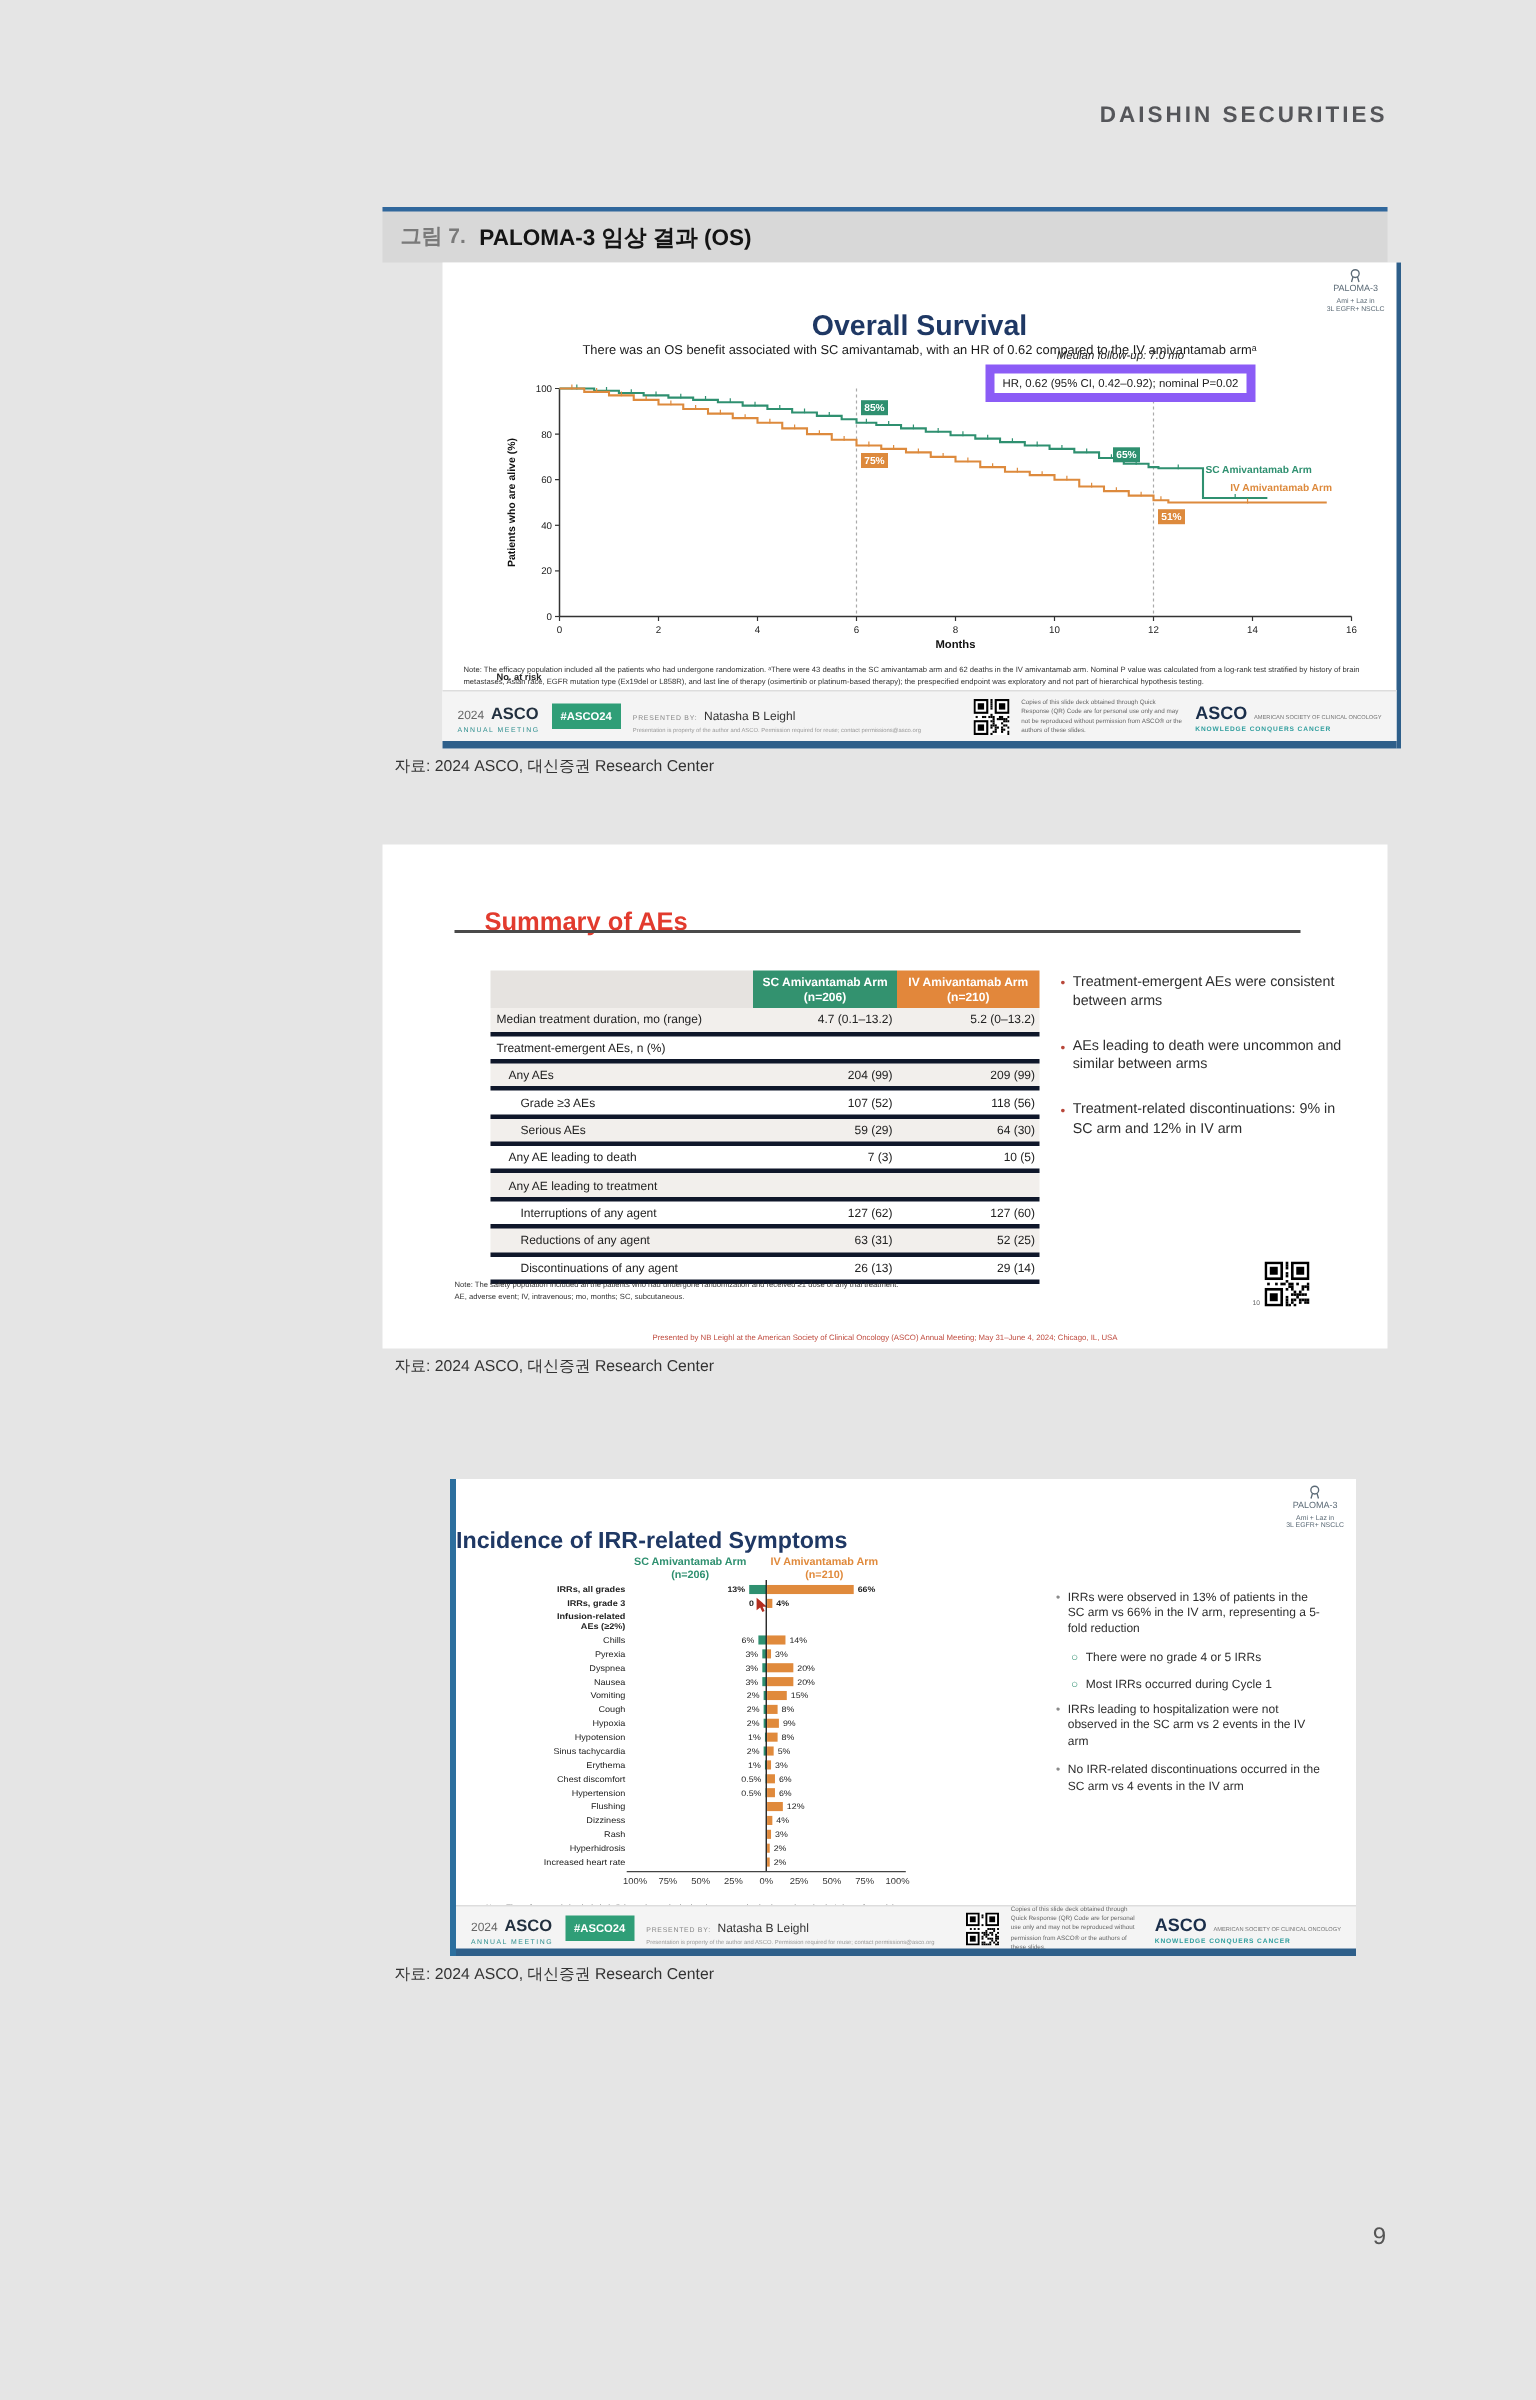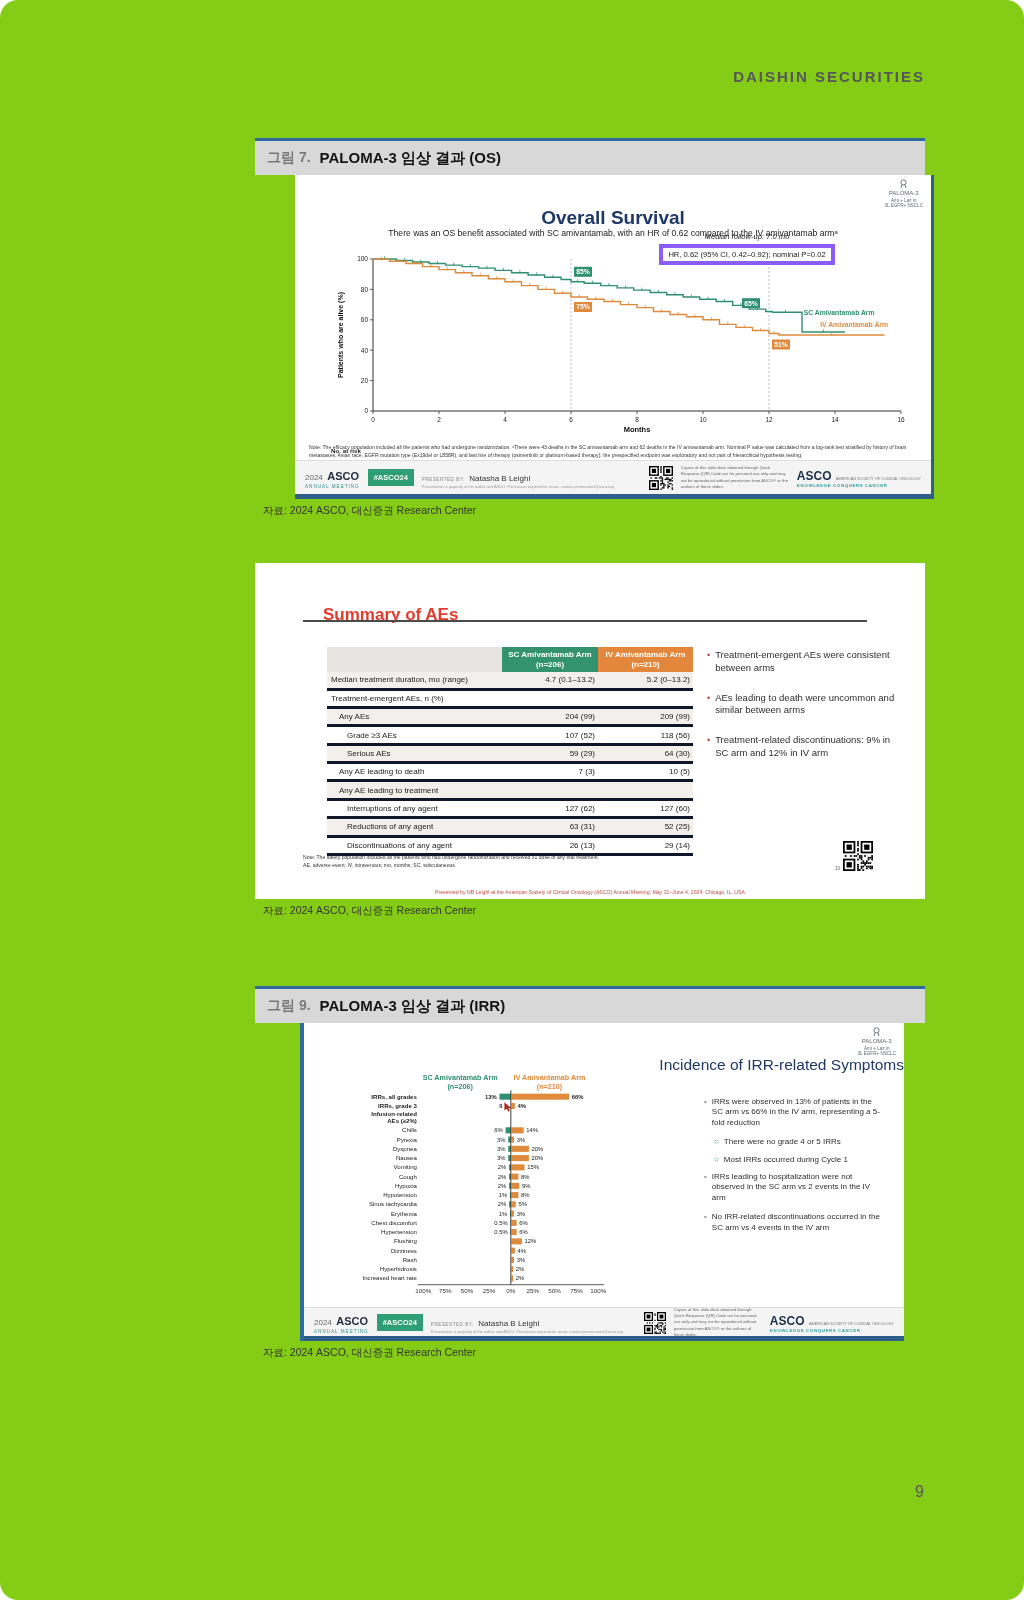--- a/index.html
+++ b/index.html
@@ -1,17 +1,17 @@
 <!DOCTYPE html>
 <html><head>
 <meta charset="utf-8">
 <style>
   html,body{margin:0;padding:0;background:#fff;}
-  .page{position:relative;width:1024px;height:1600px;background:#84cc16;overflow:hidden;
-        font-family:"Liberation Sans",sans-serif;color:#222;border-radius:18px;}
+  .page{position:relative;width:1024px;height:1600px;background:#e5e5e5;overflow:hidden;
+        font-family:"Liberation Sans",sans-serif;color:#222;}
   .brand{position:absolute;top:68px;right:99px;font-size:15px;letter-spacing:2px;
          color:#55565a;font-weight:bold;}
   .pagenum{position:absolute;top:1483px;right:100px;font-size:16px;color:#555;}
 
   .figure{position:absolute;left:255px;width:670px;}
   #fig7{top:138px;} #fig8{top:563px;} #fig9{top:986px;}
   .fig-bar{height:37px;background:#d8d8d8;border-top:3px solid #30679c;display:flex;
            align-items:center;padding:0 12px;gap:9px;box-sizing:border-box;}
   .fig-label{color:#7a7a7a;font-size:14px;font-weight:bold;}
   .fig-title{color:#141414;font-size:15px;font-weight:bold;}
@@ -26,21 +26,21 @@
   .badge{position:absolute;top:4px;right:8px;text-align:center;color:#5b6a76;line-height:1.25;}
   .badge .b1{font-size:6px;} .badge .b2{font-size:4.6px;} 
   .badge svg{display:block;margin:0 auto 1px auto;}
 
   .os-title{position:absolute;top:16px;left:0;width:100%;text-align:center;
             color:#1f3864;font-size:19px;font-weight:bold;}
   .os-subtitle{position:absolute;top:44px;left:0;width:100%;text-align:center;
                font-size:8.6px;color:#1a1a1a;}
   .os-annots{position:absolute;top:57px;left:352px;width:200px;text-align:center;z-index:3;}
   .os-median{font-style:italic;font-size:7.6px;color:#222;margin-bottom:2px;}
-  .os-hrbox{display:inline-block;border:4px solid #8b5cf6;background:#fff;
+  .os-hrbox{display:inline-block;border:6px solid #8b5cf6;background:#fff;
             padding:2px 5px;font-size:7.6px;color:#222;}
   #os-chart{position:absolute;top:66px;left:8px;}
   .slide-note{position:absolute;top:268px;left:14px;right:14px;font-size:5.1px;
               color:#333;line-height:1.6;}
   .slide-note .nline{display:block;}
 
   .asco-footer{position:absolute;left:0;right:0;bottom:5px;height:34px;background:#f4f4f4;
                border-top:1px solid #ddd;display:flex;align-items:center;gap:8px;
                padding:0 10px;box-sizing:border-box;}
   .af-logo{line-height:1.1;white-space:nowrap;}
@@ -74,22 +74,22 @@
   .ae-bullets .bi{display:flex;gap:5px;margin-bottom:17px;font-size:9.5px;
                   line-height:1.35;color:#2e2e2e;}
   .ae-bullets .bm{color:#b8473a;font-size:9px;line-height:1.4;}
   .ae-note{position:absolute;top:290px;left:48px;width:400px;font-size:5.1px;
            color:#333;line-height:1.6;}
   .ae-presented{position:absolute;top:326px;left:48px;right:48px;text-align:center;
                 font-size:5.2px;color:#bf4a3e;}
   .ae-qrwrap{position:absolute;top:278px;right:52px;display:flex;align-items:flex-end;gap:3px;}
   .ae-qrwrap .tiny{font-size:4.5px;color:#666;}
 
-  .irr-title{position:absolute;top:20px;left:0;width:100%;text-align:right;
-             color:#1f3864;font-size:15.5px;font-weight:normal;}
+  .irr-title{position:absolute;top:20px;left:0;width:100%;text-align:left;
+             color:#1f3864;font-size:15.5px;font-weight:bold;}
   .irr-legend{position:absolute;top:50px;left:95px;width:210px;display:flex;gap:16px;
               justify-content:center;text-align:center;line-height:1.25;}
   .irr-legend .lg{font-size:7.2px;font-weight:bold;}
   .irr-legend .sc{color:#2f9070;} .irr-legend .iv{color:#e08a3c;}
   #irr-chart{position:absolute;top:64px;left:30px;}
   .irr-bullets{position:absolute;top:74px;left:400px;width:178px;}
   .irr-bullets .bi{display:flex;gap:5px;margin-bottom:9px;font-size:8px;
                    line-height:1.3;color:#2e2e2e;}
   .irr-bullets .bi.l2{margin-left:10px;margin-bottom:7px;}
   .irr-bullets .bm1{color:#8a8a8a;} .irr-bullets .bm2{color:#2f9070;}
@@ -480,24 +480,20 @@
             <rect x="0" y="17.647058823529413" width="12.352941176470587" height="12.352941176470587" fill="#000"></rect>
             <rect x="1.7647058823529411" y="19.41176470588235" width="8.823529411764707" height="8.823529411764707" fill="#fff"></rect>
             <rect x="3.5294117647058822" y="21.176470588235293" width="5.294117647058823" height="5.294117647058823" fill="#000"></rect>
           </svg>
       </div>
     </div>
     <div class="fig-caption">자료: 2024 ASCO, 대신증권 Research Center</div>
   </section>
 
   <section class="figure" id="fig9">
-    <div class="fig-bar">
-      <span class="fig-label">그림 9.</span>
-      <span class="fig-title">PALOMA-3 임상 결과 (IRR)</span>
-    </div>
     <div class="slide slide9">
       <div class="badge">
         <svg width="11" height="10" viewBox="0 0 11 10">
           <circle cx="5.5" cy="3.4" r="2.6" fill="none" stroke="#5b6a76" stroke-width="0.9"></circle>
           <path d="M4 5.6 L3 9 M7 5.6 L8 9" stroke="#5b6a76" stroke-width="0.9" fill="none"></path>
         </svg>
         <div class="b1">PALOMA-3</div>
         <div class="b2">Ami + Laz in</div>
         <div class="b2">3L EGFR+ NSCLC</div>
       </div>

